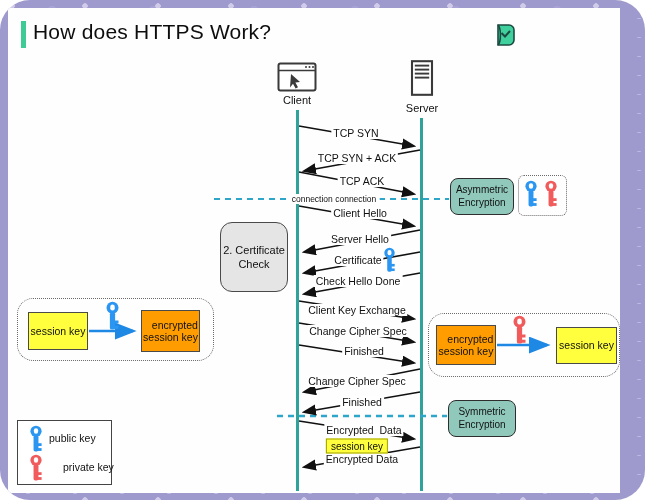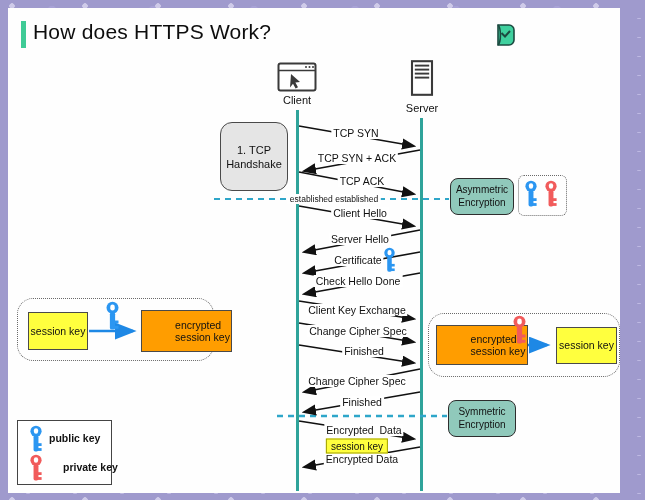--- a/index.html
+++ b/index.html
@@ -7,20 +7,21 @@
     position:relative;width:645px;height:500px;overflow:hidden;
     font-family:"Liberation Sans","DejaVu Sans",sans-serif;color:#111;
     background-color:#9f9acd;
     background-image:
       radial-gradient(circle at 12px 6px,#cfcbe9 0 2.5px,transparent 3px),
       radial-gradient(circle at 40px 16px,#b4afdd 0 3.5px,transparent 4px),
       radial-gradient(circle at 64px 4px,#8b85bd 0 3px,transparent 3.5px),
       radial-gradient(circle at 28px 20px,#beb9e2 0 2px,transparent 2.5px),
       radial-gradient(circle at 52px 10px,#a8a2d6 0 4px,transparent 4.5px);
     background-size:73px 26px,89px 29px,61px 23px,47px 19px,101px 31px;
+    border-radius:30px;
   }
   #card{position:absolute;left:8px;top:8px;right:25px;bottom:7px;background:#fefefe;}
   .abs{position:absolute;}
   #title-bar{left:21px;top:21px;width:5px;height:27px;background:#3fcb96;}
   #page-title{left:33px;top:20px;font-size:21px;letter-spacing:.2px;color:#0d0d0d;}
   .actor-label{font-size:11px;transform:translateX(-50%);}
   svg.overlay{position:absolute;left:0;top:0;z-index:2;pointer-events:none;}
   .msg{
     position:absolute;transform:translate(-50%,-50%);background:#fff;
     font-size:10.5px;white-space:pre;padding:0 2px;z-index:3;line-height:12px;
@@ -41,29 +42,29 @@
   }
   .dotted-panel{position:absolute;border:1.5px dotted #6a6a6a;border-radius:16px;z-index:1;}
   .dotted-small{position:absolute;border:1.5px dotted #6a6a6a;border-radius:6px;z-index:3;}
   .ybox{
     position:absolute;background:#ffff3e;border:1.5px solid #4a4a4a;z-index:3;
     display:flex;align-items:center;justify-content:center;text-align:center;
     font-size:10.5px;line-height:12.5px;white-space:pre-line;
   }
   .obox{
     position:absolute;background:#ff9d00;border:1.5px solid #4a4a4a;z-index:3;
-    display:flex;align-items:center;justify-content:center;text-align:left;
-    font-size:10.5px;line-height:12.5px;white-space:pre-line;padding-left:32px;
+    display:flex;align-items:center;justify-content:center;text-align:right;
+    font-size:10.5px;line-height:12.5px;white-space:pre-line;
   }
   .badge{
     position:absolute;transform:translate(-50%,-50%);background:#ffff3e;
     border:1.5px solid #a0a000;font-size:10px;padding:0 4px;line-height:13px;z-index:4;white-space:pre;
   }
   #legend-box{position:absolute;background:#fff;border:1.5px solid #444;z-index:3;}
-  .legend-label{position:absolute;font-size:10.5px;font-weight:bold;}
+  .legend-label{position:absolute;font-size:10.5px;}
   .keyicon{position:absolute;z-index:4;}
 </style>
 </head>
 <body>
 
 <div id="screen">
   <div id="card"></div>
 
   <svg width="0" height="0" style="position:absolute">
     <defs>
@@ -133,27 +134,27 @@
     <line x1="299" y1="345" x2="414" y2="363" stroke="#111" stroke-width="1.6" marker-end="url(#ah)"></line>
     <line x1="420" y1="369" x2="304" y2="392" stroke="#111" stroke-width="1.6" marker-end="url(#ah)"></line>
     <line x1="420" y1="392" x2="304" y2="412" stroke="#111" stroke-width="1.6" marker-end="url(#ah)"></line>
     <line x1="299" y1="421" x2="414" y2="439" stroke="#111" stroke-width="1.6" marker-end="url(#ah)"></line>
     <line x1="420" y1="447" x2="304" y2="467" stroke="#111" stroke-width="1.6" marker-end="url(#ah)"></line>
 
     <line x1="89" y1="331" x2="133" y2="331" stroke="#1e88e5" stroke-width="2.4" marker-end="url(#ahb)"></line>
     <line x1="497" y1="345" x2="547" y2="345" stroke="#1e88e5" stroke-width="2.4" marker-end="url(#ahb)"></line>
   </svg>
 
-  <div class="stage" style="left:220px;top:122px;width:66px;height:67px">1. TCP
-Handshake</div>
+  <div class="stage" style="left:220px;top:222px;width:66px;height:68px">2. Certificate
+Check</div>
 
   <div class="msg" style="left:356px;top:133px">TCP SYN</div>
   <div class="msg" style="left:357px;top:158px">TCP SYN + ACK</div>
   <div class="msg" style="left:362px;top:181px">TCP ACK</div>
-  <div class="conn" style="left:334px;top:199px">established established</div>
+  <div class="conn" style="left:334px;top:199px">connection connection</div>
   <div class="msg" style="left:360px;top:213px">Client Hello</div>
   <div class="msg" style="left:360px;top:239px">Server Hello</div>
   <div class="msg" style="left:358px;top:260px">Certificate</div>
   <svg class="keyicon" style="left:383px;top:247px;color:#2b96f1" width="13" height="26" viewBox="0 0 20 40">
       <use href="#key"></use>
     </svg>
   <div class="msg" style="left:358px;top:281px">Check Hello Done</div>
   <div class="msg" style="left:357px;top:310px">Client Key Exchange</div>
   <div class="msg" style="left:358px;top:331px">Change Cipher Spec</div>
   <div class="msg" style="left:364px;top:351px">Finished</div>

